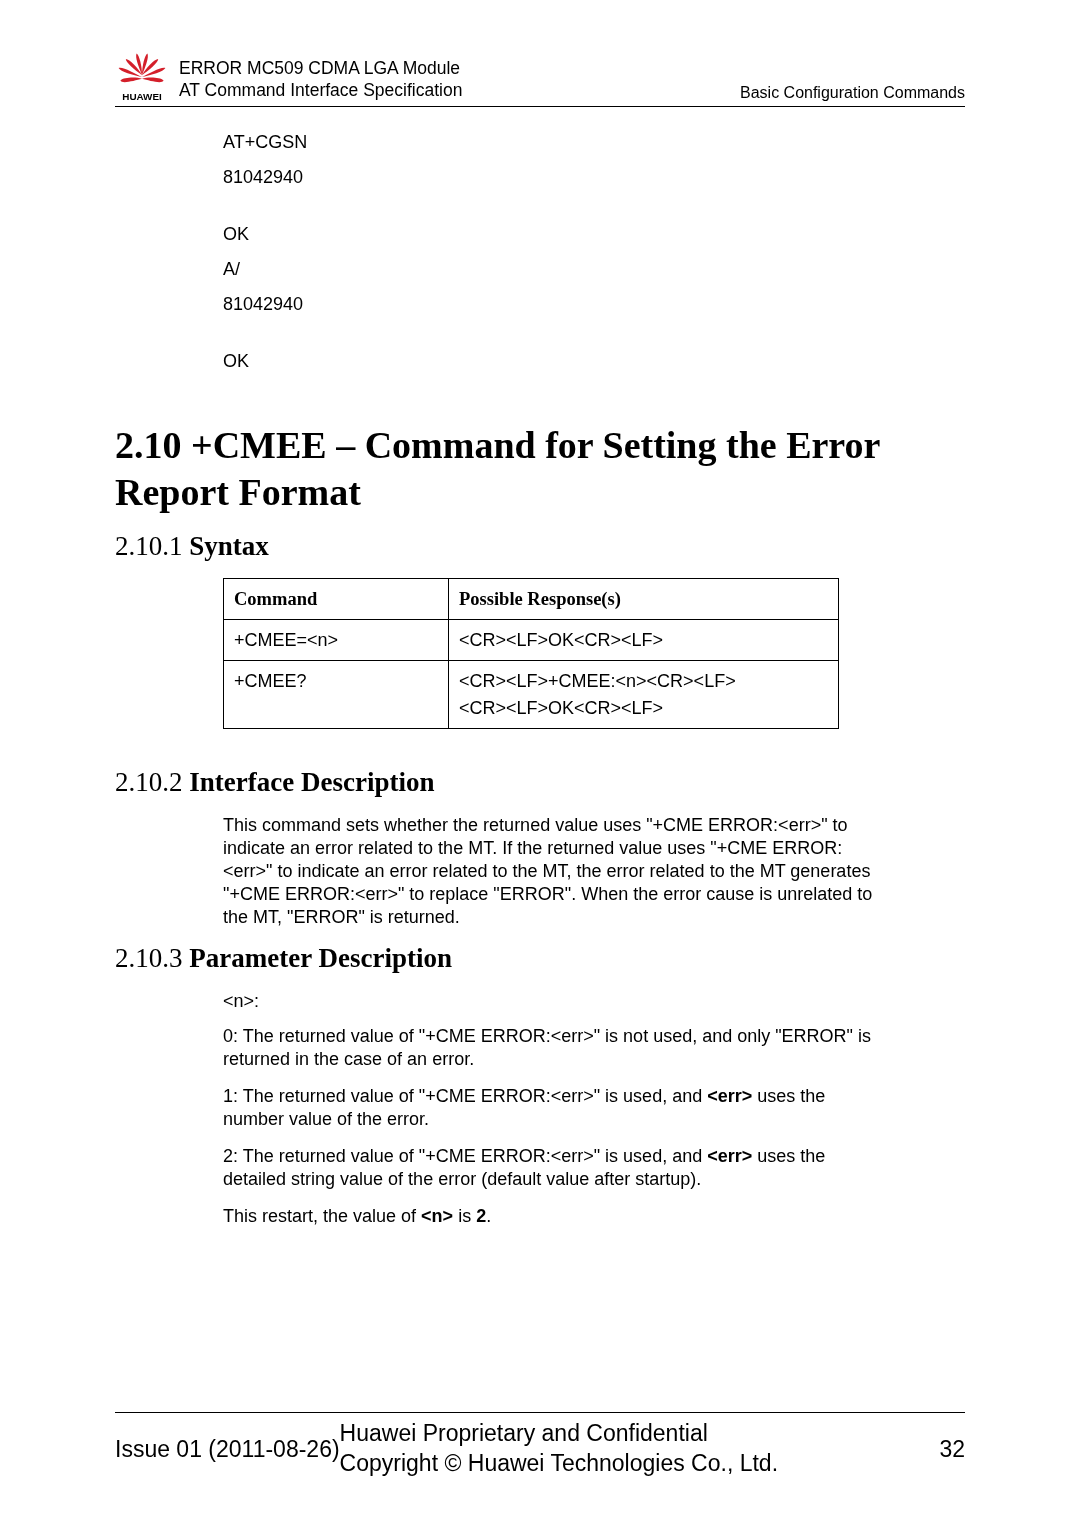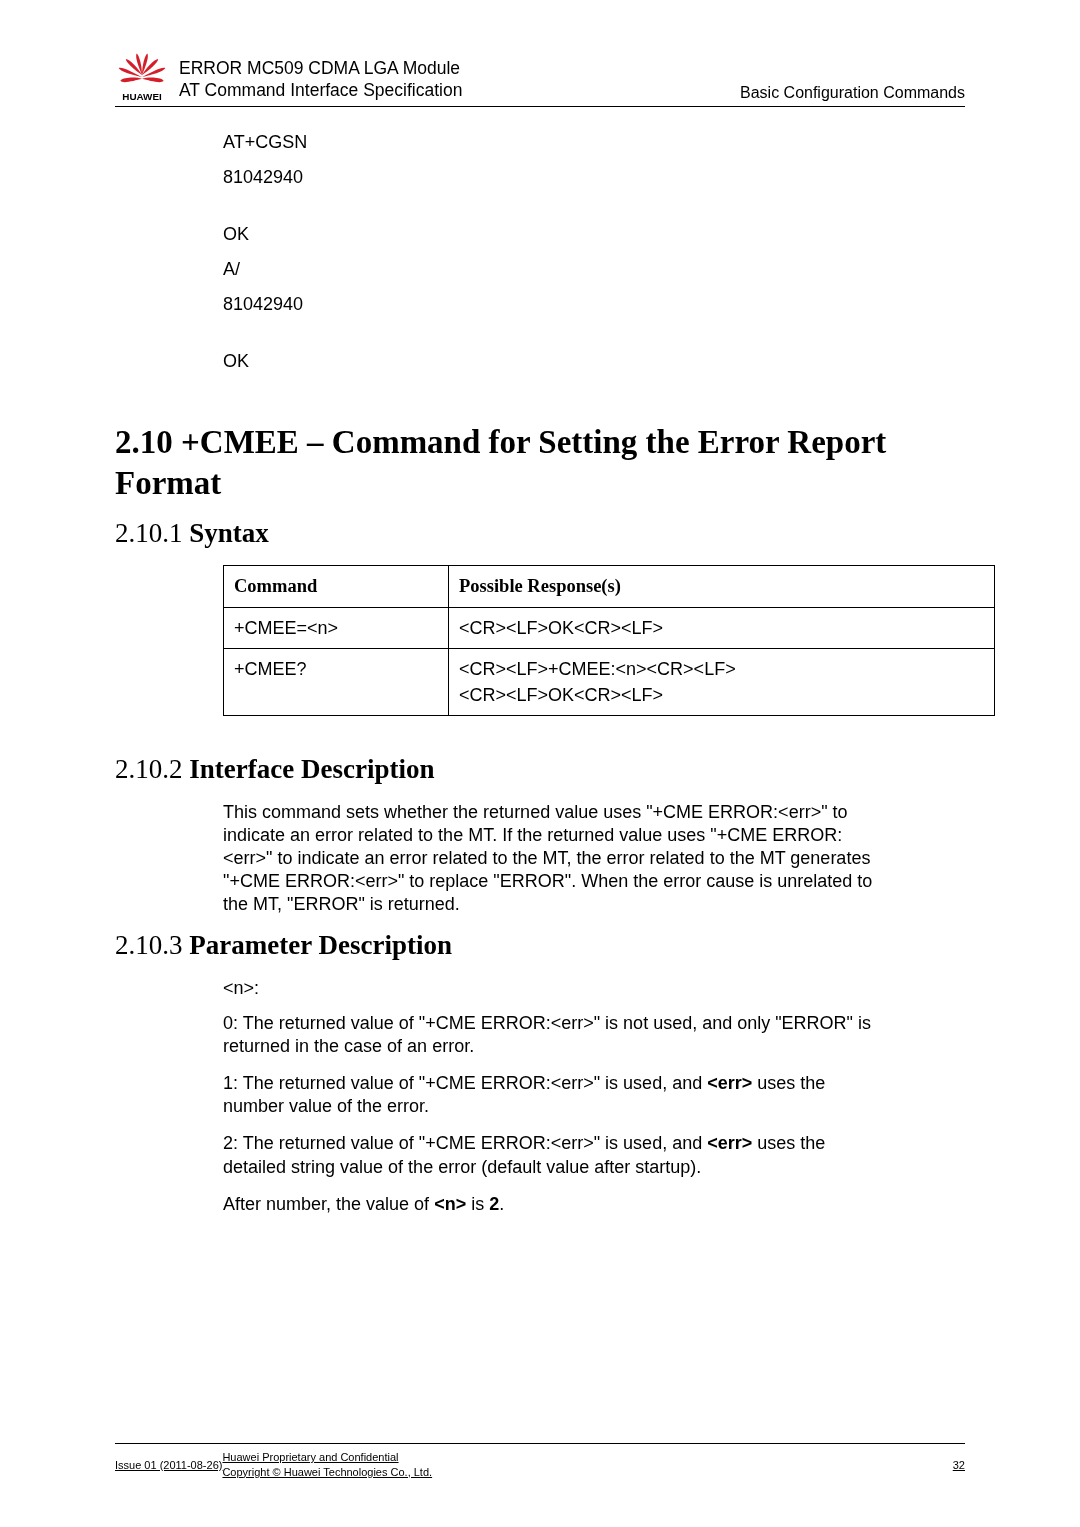--- a/index.html
+++ b/index.html
@@ -38,37 +38,37 @@
   }
   .code-block {
     margin-left: 108px;
     font-size: 18px;
     line-height: 1.95;
   }
   .code-block .gap { height: 22px; }
   .h2 {
     font-family: "Book Antiqua", Palatino, "Palatino Linotype", serif;
     font-weight: bold;
-    font-size: 33px;
+    font-size: 38px;
     line-height: 1.25;
     margin-top: 42px;
     margin-bottom: 14px;
   }
   .h3 {
     font-family: "Book Antiqua", Palatino, "Palatino Linotype", serif;
     font-size: 27px;
     margin-top: 8px;
     margin-bottom: 16px;
   }
   .h3 .num { font-weight: normal; }
   .h3 .title { font-weight: bold; }
   .syntax-table {
     margin-left: 108px;
     border-collapse: collapse;
-    width: 772px;
+    width: 616px;
     font-size: 18px;
   }
   .syntax-table th, .syntax-table td {
     border: 1px solid #000;
     padding: 7px 10px;
     text-align: left;
     vertical-align: top;
     line-height: 1.45;
   }
   .syntax-table th {
@@ -86,22 +86,21 @@
   }
   .footer {
     position: absolute;
     left: 115px;
     right: 115px;
     bottom: 48px;
     border-top: 1px solid #000;
     padding-top: 6px;
     display: flex;
     align-items: center;
-    font-size: 11px;
-    text-decoration: underline;
+    font-size: 23px;
   }
   .footer-left { flex: 0 0 auto; }
   .footer-center { flex: 1; text-align: left; line-height: 1.3; }
   .footer-right { flex: 0 0 auto; text-align: right; }
 </style>
 </head>
 <body>
 
 <div class="header-row">
   <div class="logo">
@@ -181,21 +180,21 @@
 
 <div class="body-text">
   <span>1: The returned value of "+CME ERROR:&lt;err&gt;" is used, and </span><b>&lt;err&gt;</b><span> uses the number value of the error.</span>
 </div>
 
 <div class="body-text">
   <span>2: The returned value of "+CME ERROR:&lt;err&gt;" is used, and </span><b>&lt;err&gt;</b><span> uses the detailed string value of the error (default value after startup).</span>
 </div>
 
 <div class="body-text">
-  <span>After number, the value of </span><b>&lt;n&gt;</b><span> is </span><b>2</b><span>.</span>
+  <span>This restart, the value of </span><b>&lt;n&gt;</b><span> is </span><b>2</b><span>.</span>
 </div>
 
 <div class="footer">
   <div class="footer-left">Issue 01 (2011-08-26)</div>
   <div class="footer-center">
     <div>Huawei Proprietary and Confidential</div>
     <div>Copyright © Huawei Technologies Co., Ltd.</div>
   </div>
   <div class="footer-right">32</div>
 </div>

